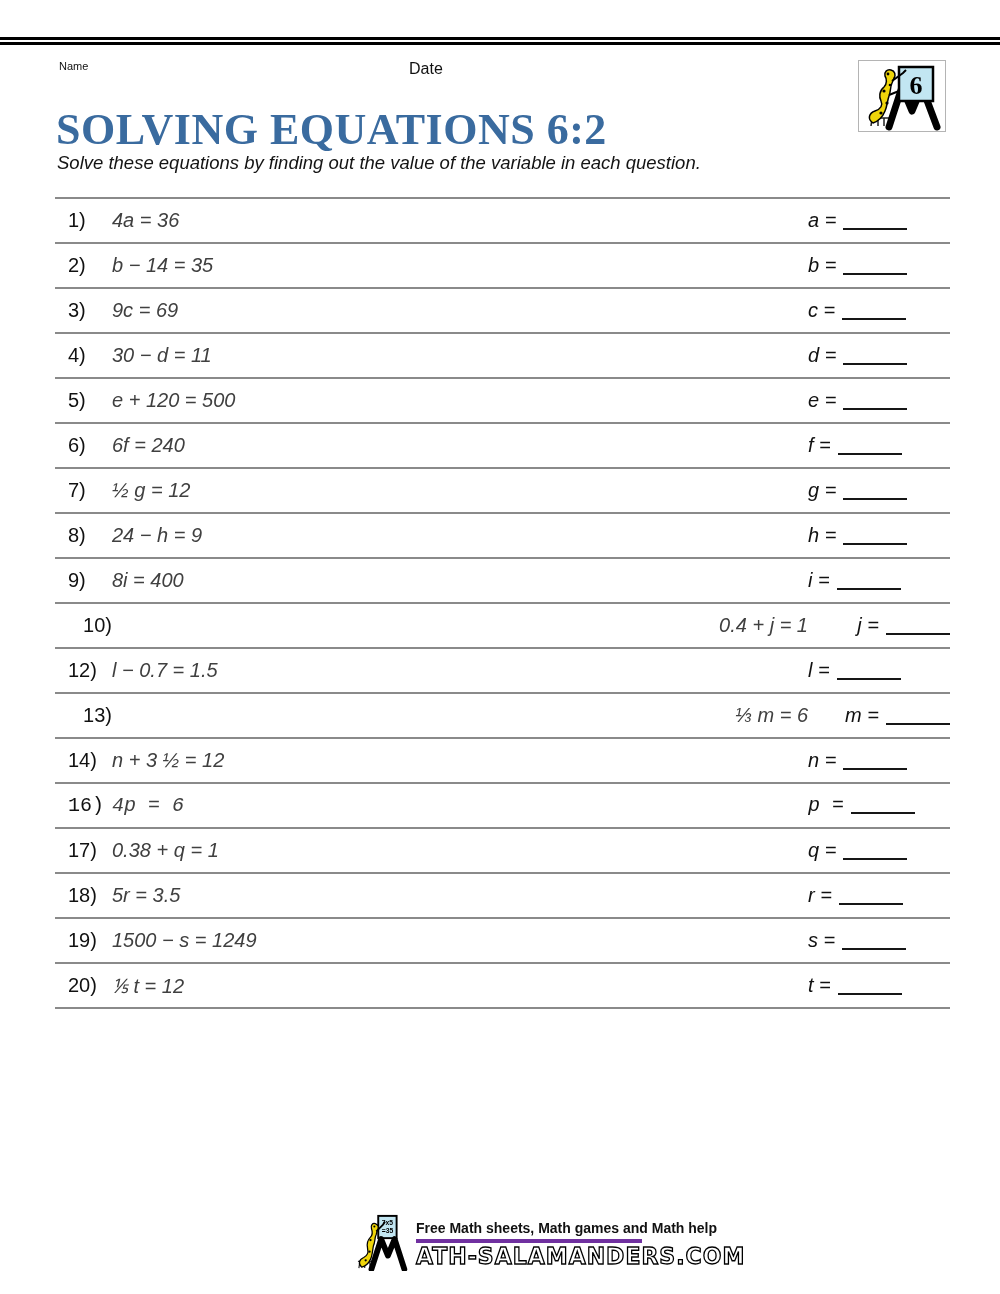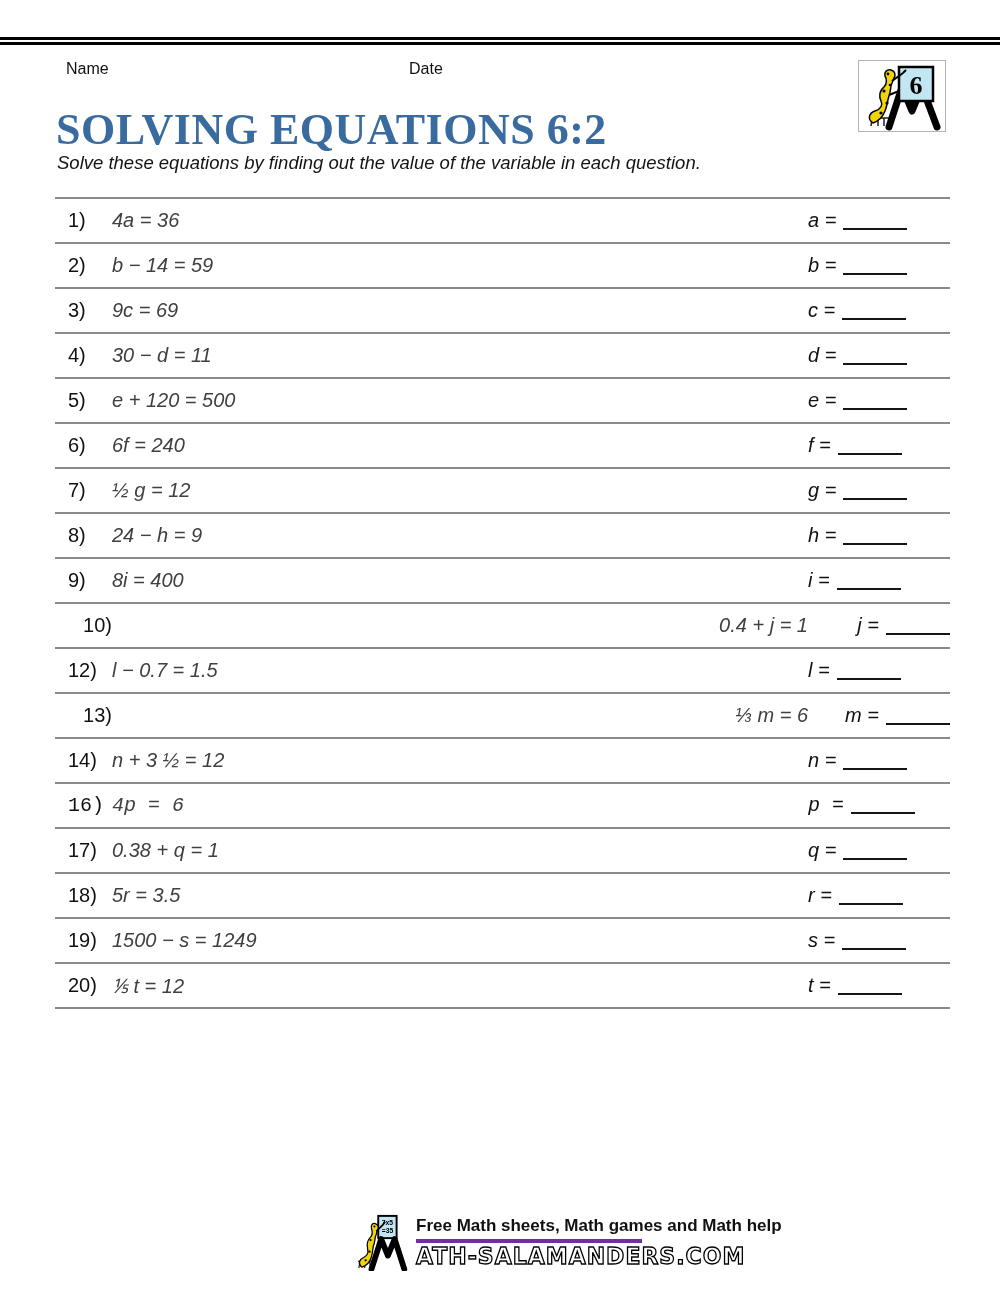--- a/index.html
+++ b/index.html
@@ -5,21 +5,21 @@
   * { margin:0; padding:0; box-sizing:border-box; }
   body { background:#ffffff; font-family:"Liberation Sans", sans-serif; }
   .page {
     position:relative; width:1000px; height:1294px; background:#ffffff;
     overflow:hidden;
   }
   .top-rule {
     position:absolute; left:0; top:37; top:37px; width:1000px; height:8px;
     border-top:3px solid #000; border-bottom:3px solid #000; background:#fff;
   }
-  .name-label { position:absolute; left:66px; top:60px; font-size:16px; color:#111; }
+  .name-label { position:absolute; left:59px; top:60px; font-size:11px; color:#111; }
   .date-label { position:absolute; left:409px; top:60px; font-size:16px; color:#111; }
   .grade-logo {
     position:absolute; left:858px; top:60px; width:88px; height:72px;
     background:#fff; border:1px solid #b4b4b4; display:flex; align-items:center; justify-content:center;
   }
   .page-title {
     position:absolute; left:56px; top:104px;
     font-family:"Liberation Serif", serif; font-weight:bold;
     font-size:44px; letter-spacing:0.5px; color:#3A6B9F;
   }
@@ -48,21 +48,21 @@
     display:inline-block; width:64px; height:12px;
     border-bottom:2px solid #161616; margin-left:7px;
     position:relative; top:3px;
   }
   .footer {
     position:absolute; left:356px; top:1211px; width:300px; height:60px;
     display:flex; align-items:flex-end;
   }
   .footer-logo { flex:0 0 auto; width:58px; height:58px; }
   .footer-text { margin-left:2px; padding-bottom:2px; }
-  .tagline { font-size:17px; font-weight:bold; color:#111; white-space:nowrap; }
+  .tagline { font-size:14px; font-weight:bold; color:#111; white-space:nowrap; }
   .purple-rule { width:226px; height:4px; margin-top:3px; }
   .sitemark {
     margin-top:1px; font-size:22px; font-weight:bold; letter-spacing:1px;
     font-family:"DejaVu Sans", sans-serif;
     color:#ffffff; -webkit-text-stroke:1.3px #000; text-stroke:1.3px #000;
     transform:scaleY(1.05); white-space:nowrap;
   }
 </style>
 </head>
 <body>
@@ -112,21 +112,21 @@
     <div class="problem-row" style="border-bottom-color: rgb(138, 138, 138);">
       <div class="p-num">1)</div>
       <div class="p-eq">4a = 36</div>
       <div class="p-ans">
         <span>a =</span><span class="blank"></span>
       </div>
     </div>
 
     <div class="problem-row" style="border-bottom-color: rgb(138, 138, 138);">
       <div class="p-num">2)</div>
-      <div class="p-eq">b − 14 = 59</div>
+      <div class="p-eq">b − 14 = 35</div>
       <div class="p-ans">
         <span>b =</span><span class="blank"></span>
       </div>
     </div>
 
     <div class="problem-row" style="border-bottom-color: rgb(138, 138, 138);">
       <div class="p-num">3)</div>
       <div class="p-eq">9c = 69</div>
       <div class="p-ans">
         <span>c =</span><span class="blank"></span>

